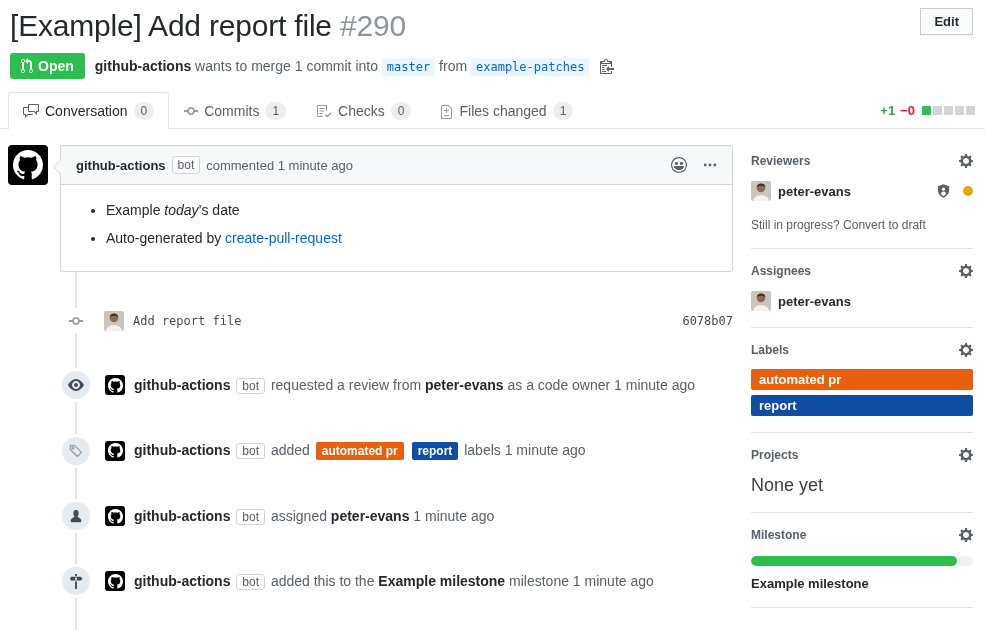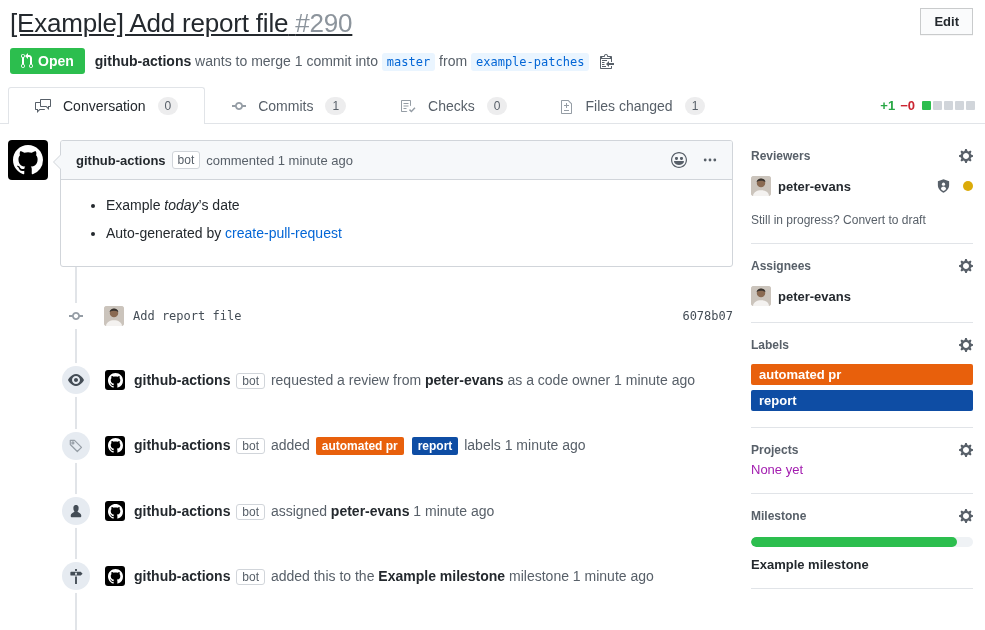--- a/index.html
+++ b/index.html
@@ -6,35 +6,35 @@
   html,body { width:985px; height:630px; overflow:hidden; background:#fff;
     font-family:"Liberation Sans", sans-serif; color:#24292e; }
   .page { width:985px; height:630px; position:relative; }
 
   
   .pr-header { padding:8px 10px 0 10px; position:relative; }
   .btn-edit { position:absolute; top:8px; right:12px; background:#fafbfc;
     border:1px solid rgba(27,31,35,.22); border-radius:0; padding:5px 13px;
     font-size:13px; font-weight:700; color:#24292e; cursor:pointer;
     font-family:"Liberation Sans", sans-serif; box-shadow:0 1px 0 rgba(27,31,35,.04); }
-  h1 { font-size:26px; font-weight:400; line-height:1.2; letter-spacing:-.2px;text-decoration:underline; }
+  h1 { font-size:30px; font-weight:400; line-height:1.2; letter-spacing:-.2px; }
   .pr-number { color:#8c949c; font-weight:400; }
   .pr-meta { margin-top:9px; display:flex; align-items:center; font-size:14px; color:#586069; flex-wrap:wrap; }
   .state-badge { display:inline-flex; align-items:center; gap:5px; background:#2cbe4e;
     color:#fff; font-size:14px; font-weight:700; padding:5px 11px; border-radius:3px; margin-right:10px; }
   .state-badge svg { fill:#fff; }
   .meta-text strong { color:#24292e; font-weight:700; }
   .branch { font-family:"DejaVu Sans Mono","Liberation Mono",monospace; font-size:12px;
     color:#0366d6; background:#eaf5ff; padding:2px 5px; border-radius:3px; cursor:pointer;text-align:center; }
   .copy-icon { margin-left:7px; fill:#586069; cursor:pointer; vertical-align:-3px; }
 
   
   .tabnav { margin-top:13px; border-bottom:1px solid #e1e4e8; padding-left:8px;
     display:flex; align-items:flex-end; position:relative; }
-  .tab { display:inline-flex; align-items:center; gap:12px; padding:9px 26px; font-size:14px;
+  .tab { display:inline-flex; align-items:center; gap:6px; padding:9px 14px; font-size:14px;
     color:#586069; cursor:pointer; border:1px solid transparent; border-bottom:none;
     border-radius:3px 3px 0 0; margin-bottom:-1px; background:transparent; }
   .tab svg { fill:#959da5; }
   .tab.active { background:#fff; border-color:#e1e4e8; color:#24292e; font-weight:400; }
   .tab.active svg { fill:#586069; }
   .counter { font-size:12px; color:#586069; background:rgba(27,31,35,.08);
     border-radius:10px; padding:1px 7px; line-height:16px; }
   .diffstat { position:absolute; right:10px; bottom:10px; display:flex; align-items:center;
     gap:3px; font-size:13px; font-weight:700; }
   .diffstat .add { color:#28a745; }
@@ -108,21 +108,21 @@
   .side-heading svg { fill:#586069; cursor:pointer; }
   .side-user { display:flex; align-items:center; margin-top:12px; font-size:13px; font-weight:700; color:#24292e; }
   .side-user .avatar-sm { margin-right:7px; }
   .review-status { margin-left:auto; display:flex; align-items:center; gap:12px; }
   .dot-pending { width:10px; height:10px; border-radius:50%; background:#dbab09; }
   .side-note { margin-top:17px; font-size:12px; color:#586069; }
   .side-note a { color:#586069; cursor:pointer; text-decoration:none; }
   .label-bar { display:block; color:#fff; font-weight:700; font-size:13px;
     padding:3px 8px; border-radius:2px; margin-top:5px; cursor:pointer; }
   .label-bar:first-of-type { margin-top:11px; }
-  .side-empty { margin-top:4px; font-size:13px; color:#a21caf; }
+  .side-empty { margin-top:12px; font-size:18px; color:#404040; }
   .progress-track { margin-top:13px; height:10px; border-radius:5px; background:#eff2f5; overflow:hidden; }
   .progress-fill { height:100%; background:#2cbe4e; border-radius:5px; }
   .milestone-name { margin-top:10px; font-size:13px; font-weight:700; color:#24292e; cursor:pointer; }
 
   
   .avatar-sm.photo { background:#cfc8bf; }
 </style>
 </head>
 <body>
 

